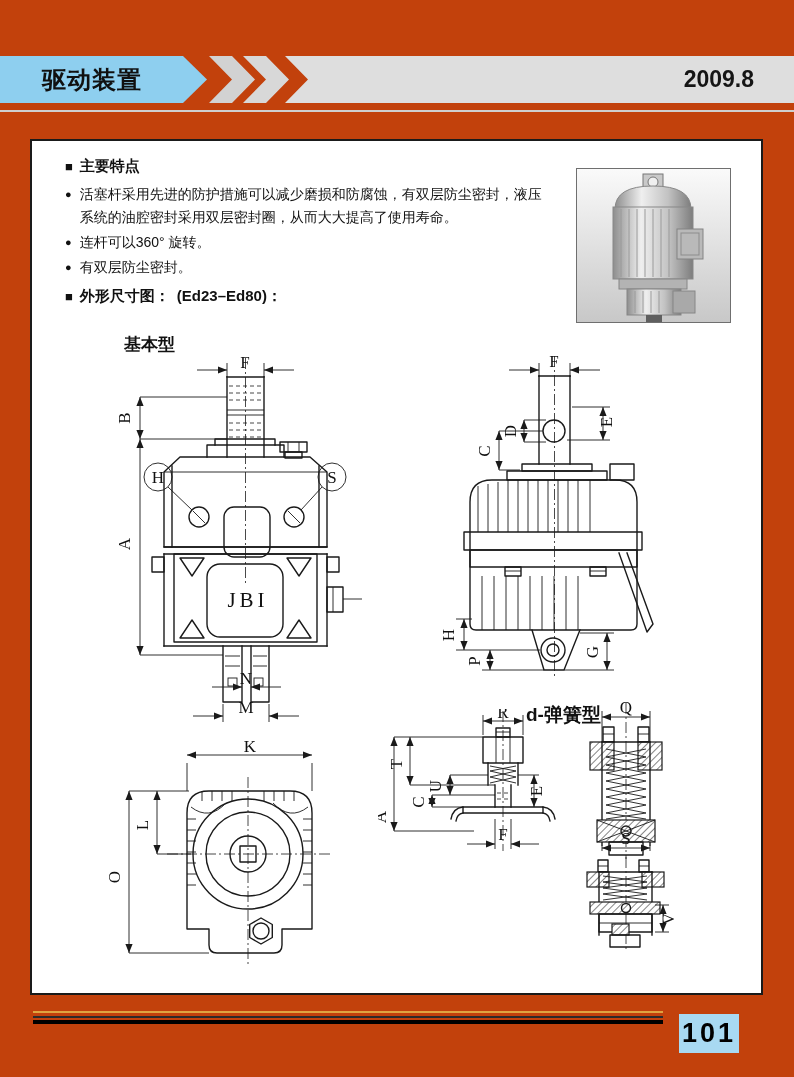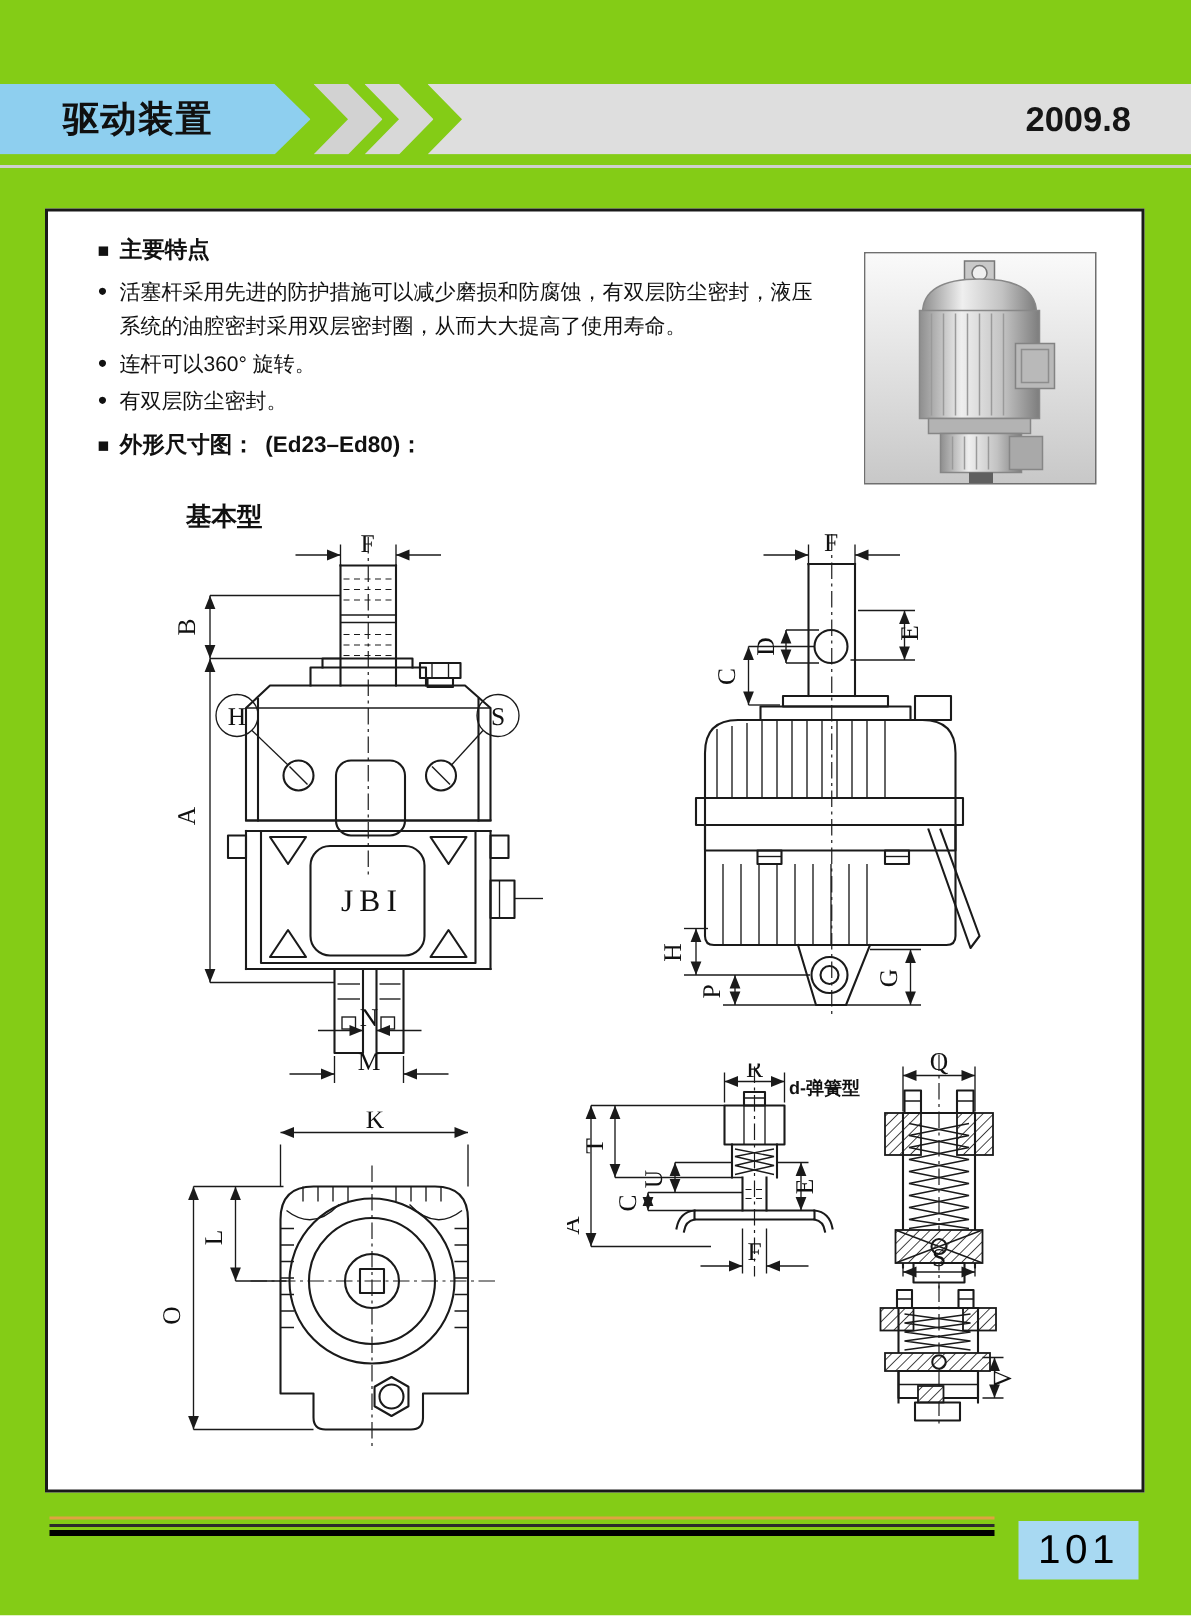--- a/index.html
+++ b/index.html
@@ -1,17 +1,17 @@
 <!DOCTYPE html>
 <html><head>
 <meta charset="utf-8">
 <style>
   * { margin:0; padding:0; box-sizing:border-box; }
   body { background:#fff; }
-  .page { position:relative; width:794px; height:1077px; background:#84cc16; overflow:hidden;
+  .page { position:relative; width:794px; height:1077px; background:#c2410c; overflow:hidden;
           font-family:"Liberation Sans","DejaVu Sans",sans-serif; color:#111; }
 
   
   .header { position:absolute; left:0; top:56px; width:794px; height:47px; }
   .hdr-blue { position:absolute; left:0; top:0; width:207px; height:47px; background:#8ECFEF;
               clip-path:polygon(0 0,183px 0,100% 50%,183px 100%,0 100%); }
   .hdr-title { position:absolute; left:42px; top:0; height:47px; line-height:47px;
                font-size:24px; font-weight:bold; color:#101010; letter-spacing:1px; }
   .chev { position:absolute; top:0; width:46px; height:47px; background:#d2d2d2;
           clip-path:polygon(0 0,50% 0,100% 50%,50% 100%,0 100%,50% 50%); }
@@ -33,21 +33,21 @@
   .sq-marker { font-size:13px; }
   .bullets { position:absolute; left:33px; top:42px; width:480px; }
   .bullet { display:flex; gap:8px; font-size:14px; line-height:23px; margin-bottom:2px; }
   .bullet .bm { font-size:11px; line-height:23px; }
   .latin-bold { font-weight:bold; }
 
   .photo-frame { position:absolute; left:544px; top:27px; width:155px; height:155px;
                  border:1px solid #6f6f6f; }
 
   .basic-type-label { position:absolute; left:92px; top:192px; font-size:17px; font-weight:bold; }
-  .spring-type-label { position:absolute; left:494px; top:576px; font-size:12px; font-weight:bold; }
+  .spring-type-label { position:absolute; left:494px; top:561px; font-size:19px; font-weight:bold; }
 
   .dw { position:absolute; }
   .dw-front  { left:60px;  top:213px; }
   .dw-bottom { left:55px;  top:600px; }
   .dw-side   { left:410px; top:211px; }
   .dw-spring-left  { left:346px; top:568px; }
   .dw-spring-right { left:525px; top:558px; }
 
   
   svg .o  { fill:none; stroke:#1a1a1a; stroke-width:1.4; stroke-linejoin:round; stroke-linecap:square; }
@@ -55,23 +55,23 @@
   svg .cl { fill:none; stroke:#1a1a1a; stroke-width:0.8; stroke-dasharray:11 3 2 3; }
   svg .hd { fill:none; stroke:#1a1a1a; stroke-width:0.8; stroke-dasharray:4 3; }
   svg .hb { fill:url(#hx); stroke:#1a1a1a; stroke-width:1.2; }
   svg text.dl { font-family:"Liberation Serif","DejaVu Serif",serif; font-size:17px; fill:#111; }
   svg text.np { font-family:"Liberation Serif","DejaVu Serif",serif; font-size:21px; fill:#111; letter-spacing:4px; }
 
   
   .foot-gold  { position:absolute; left:33px; top:1011px; width:630px; height:2px; background:#DFA440; }
   .foot-dark  { position:absolute; left:33px; top:1016px; width:630px; height:2px; background:#2b2b2b; }
   .foot-black { position:absolute; left:33px; top:1020px; width:630px; height:4px; background:#000; }
-  .page-num { position:absolute; left:679px; top:1014px; width:80px; height:39px; background:#A8D9F2;
+  .page-num { position:absolute; left:679px; top:1014px; width:60px; height:39px; background:#A8D9F2;
               display:flex; align-items:center; justify-content:center;
-              font-size:27px; font-weight:normal; letter-spacing:3px; color:#000; }
+              font-size:27px; font-weight:bold; letter-spacing:3px; color:#000; }
 </style>
 </head>
 <body>
 
 <div class="page">
 
   <svg width="0" height="0" style="position:absolute" aria-hidden="true">
     <defs>
       <marker id="ah" viewBox="0 0 10 10" refX="10" refY="5" markerWidth="11" markerHeight="9" orient="auto-start-reverse" markerUnits="userSpaceOnUse">
         <path d="M0,1 L10,5 L0,9 Z" fill="#1a1a1a"></path>

